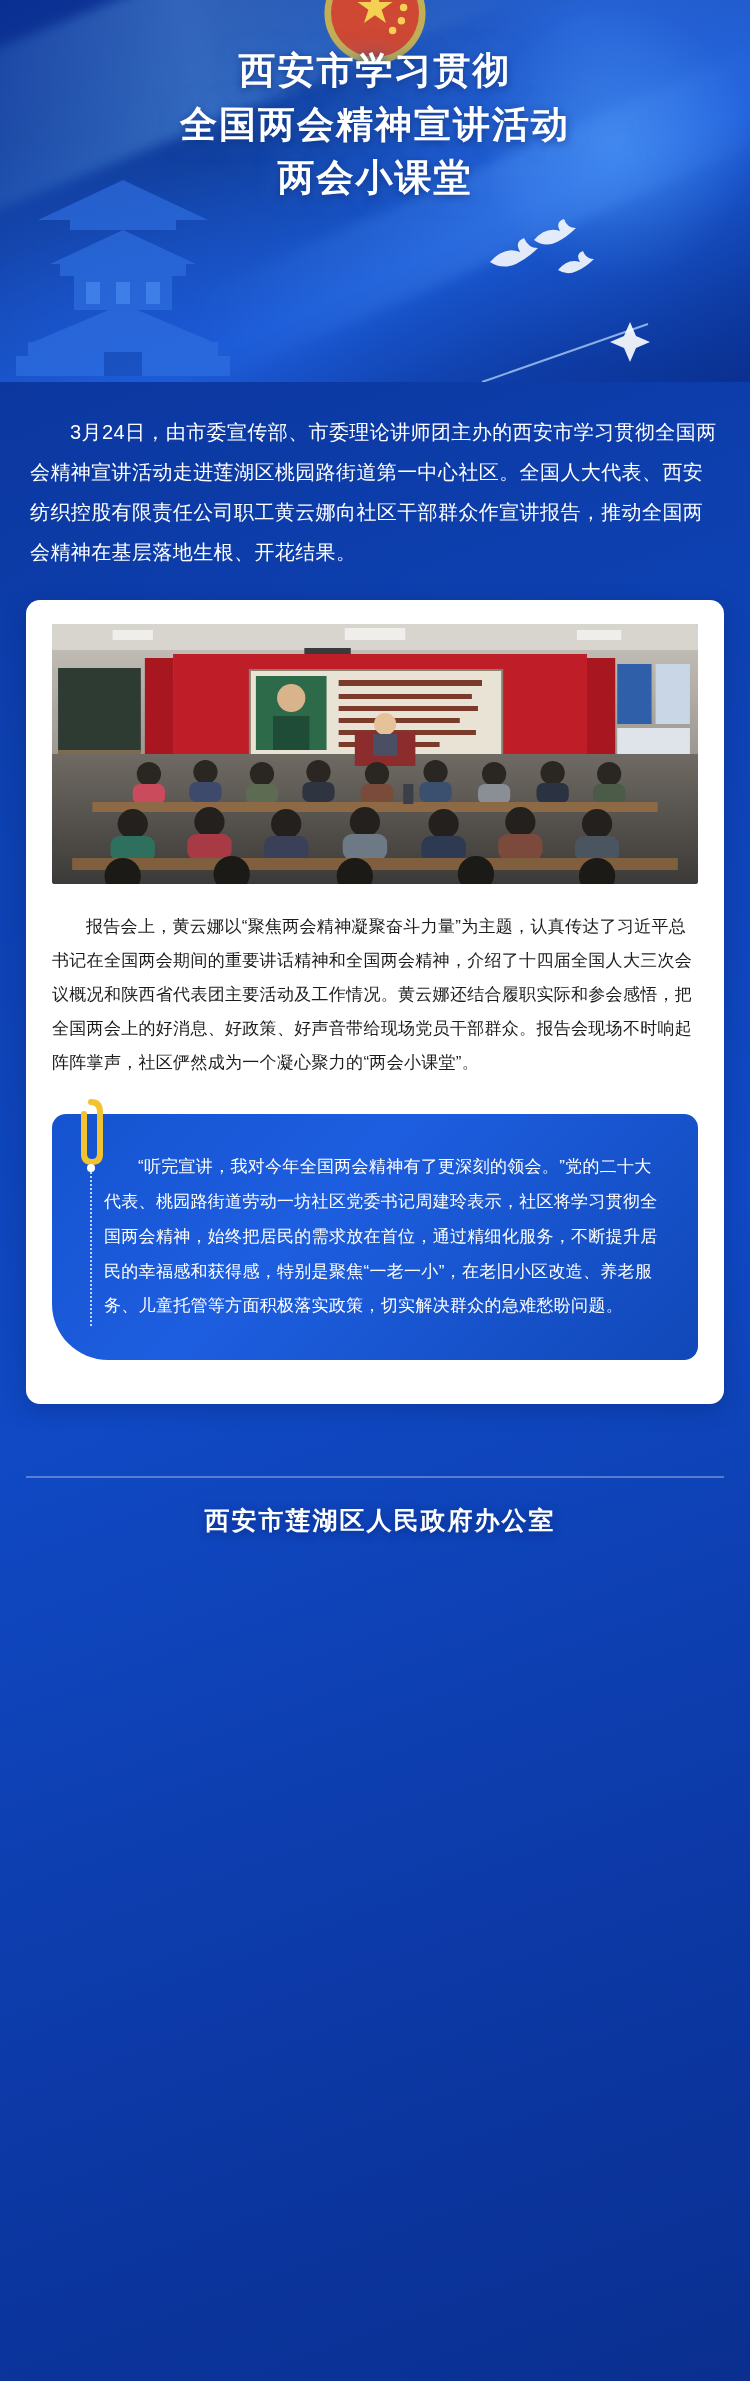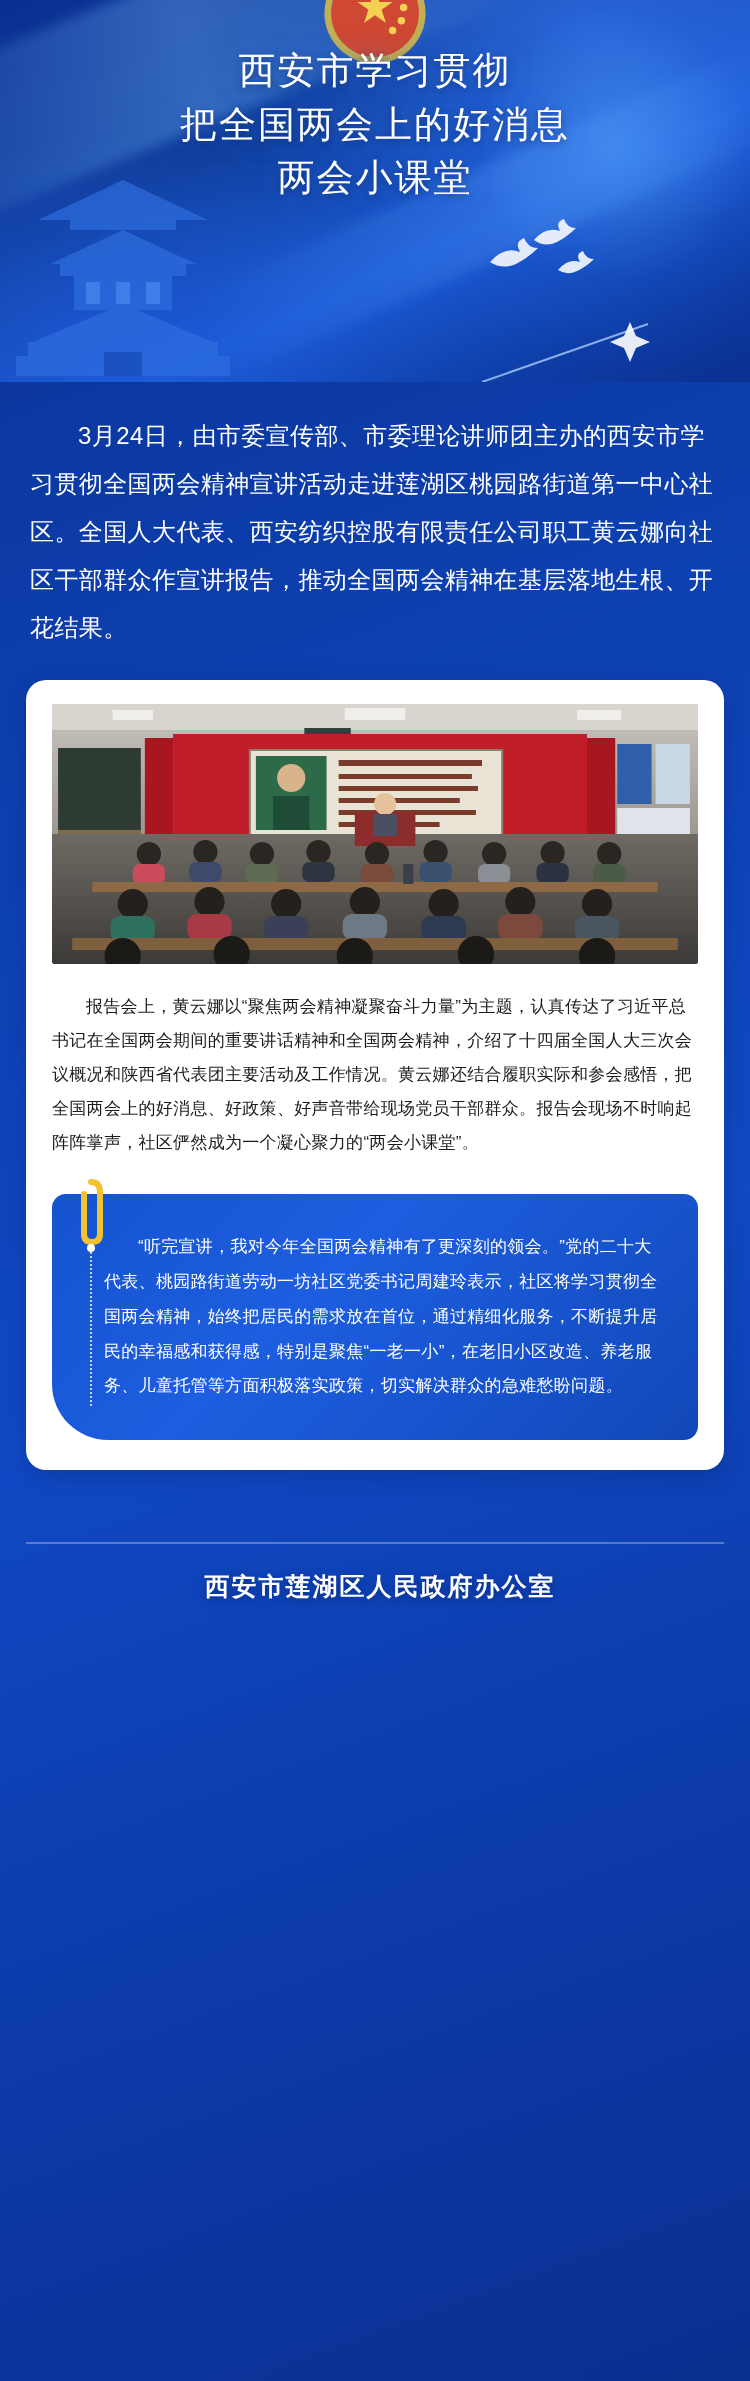--- a/index.html
+++ b/index.html
@@ -88,45 +88,45 @@
     top: 318px;
     width: 180px;
     height: 70px;
   }
   .hero-title {
     position: relative;
     padding-top: 44px;
     text-align: center;
     color: #ffffff;
     font-size: 37px;
-    font-weight: normal;
+    font-weight: bold;
     line-height: 1.45;
     letter-spacing: 2px;
     text-shadow: 0 2px 10px rgba(3,25,90,0.65), 0 0 22px rgba(70,150,255,0.5);
   }
   .hero-title span { display: block; }
 
   
   .body-wrap {
     position: relative;
     padding: 4px 26px 0 26px;
   }
   .lead {
     color: #ffffff;
-    font-size: 24px;
+    font-size: 20px;
     line-height: 2.0;
     letter-spacing: 0.4px;
     text-indent: 2em;
     padding: 26px 4px 28px 4px;
   }
 
   .white-card {
     background: #ffffff;
-    border-radius: 20px;
-    padding: 24px 26px 30px 26px;
+    border-radius: 14px;
+    padding: 24px 26px 44px 26px;
     box-shadow: 0 6px 22px rgba(3,22,80,0.25);
   }
   .photo {
     width: 100%;
     height: 260px;
     border-radius: 3px;
     overflow: hidden;
     position: relative;
     background: #2b2f3a;
   }
@@ -250,21 +250,21 @@
       </g>
     </svg>
 
     <svg class="sparkle" viewBox="0 0 180 70">
       <path d="M2 64 L168 6" stroke="#bfe0ff" stroke-width="2" opacity="0.7"></path>
       <path d="M150 4 l6 14 l14 6 l-14 6 l-6 14 l-6 -14 l-14 -6 l14 -6z" fill="#ffffff" opacity="0.9"></path>
     </svg>
 
     <div class="hero-title">
       <span>西安市学习贯彻</span>
-      <span>把全国两会上的好消息</span>
+      <span>全国两会精神宣讲活动</span>
       <span>两会小课堂</span>
     </div>
   </div>
 
   <div class="body-wrap">
 
     <div class="lead">3月24日，由市委宣传部、市委理论讲师团主办的西安市学习贯彻全国两会精神宣讲活动走进莲湖区桃园路街道第一中心社区。全国人大代表、西安纺织控股有限责任公司职工黄云娜向社区干部群众作宣讲报告，推动全国两会精神在基层落地生根、开花结果。</div>
 
     <div class="white-card">
 

